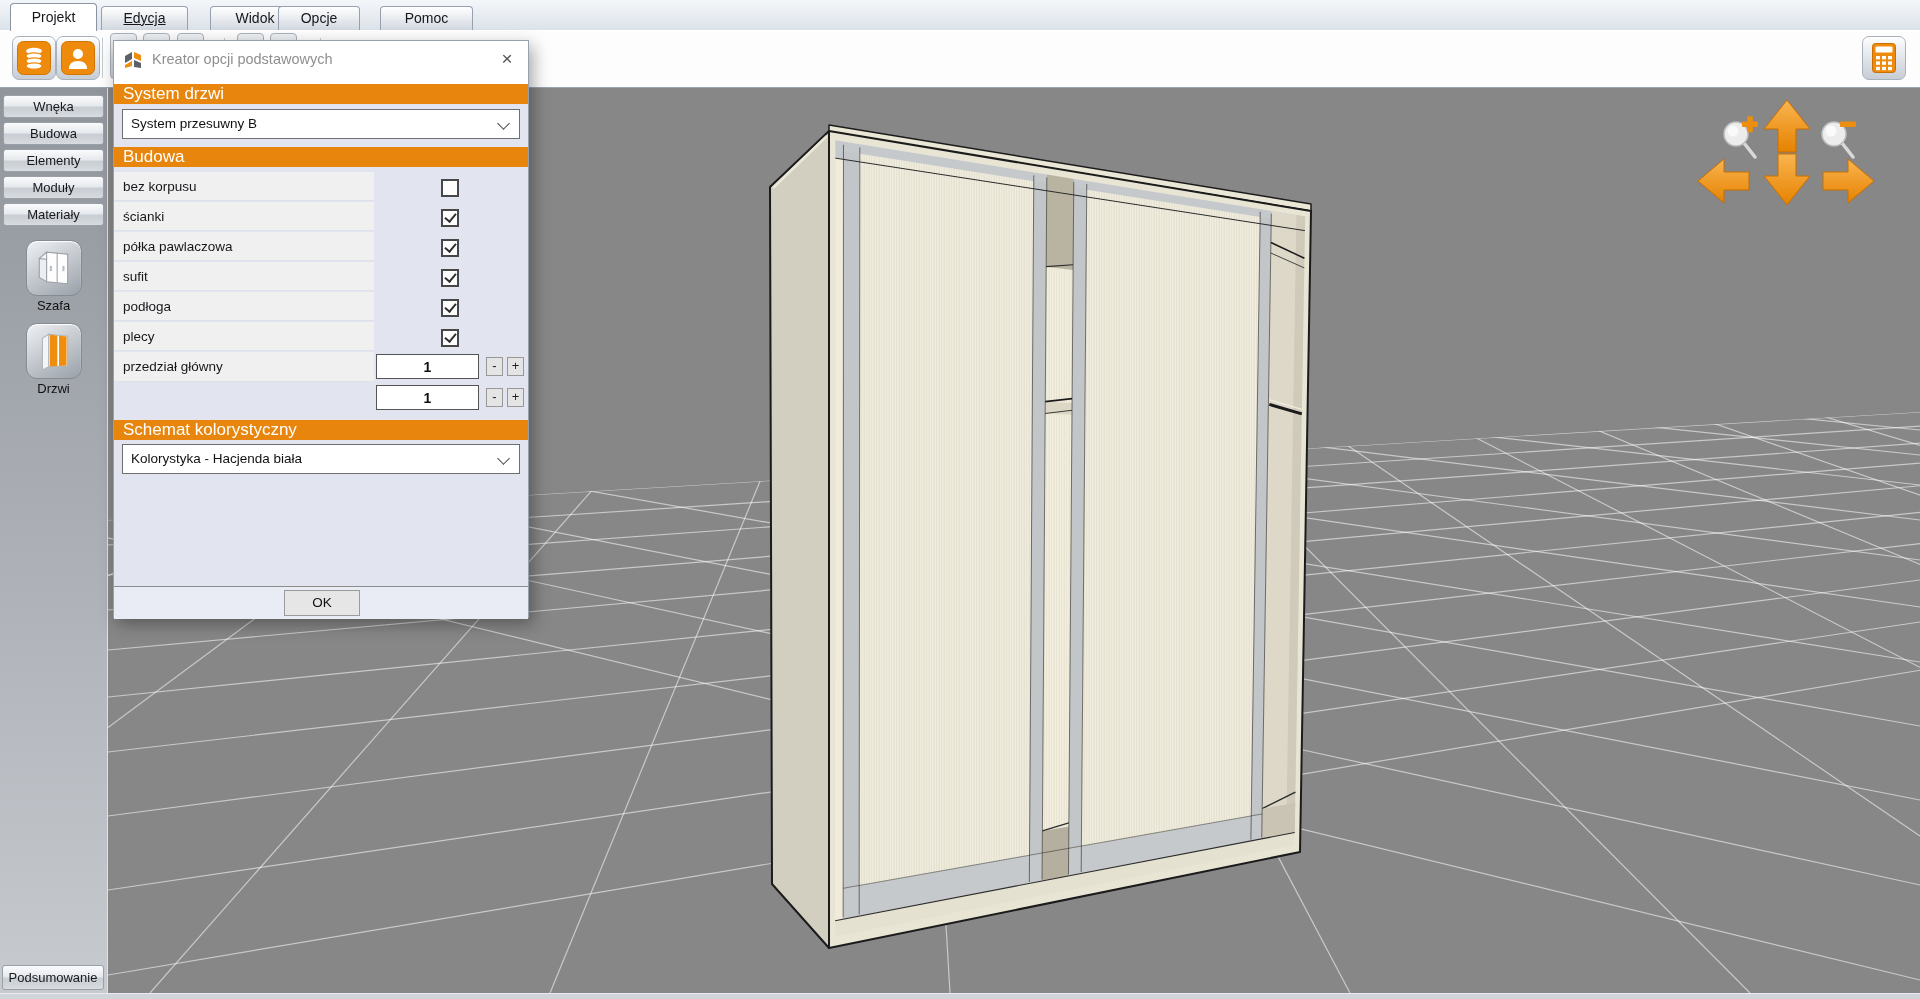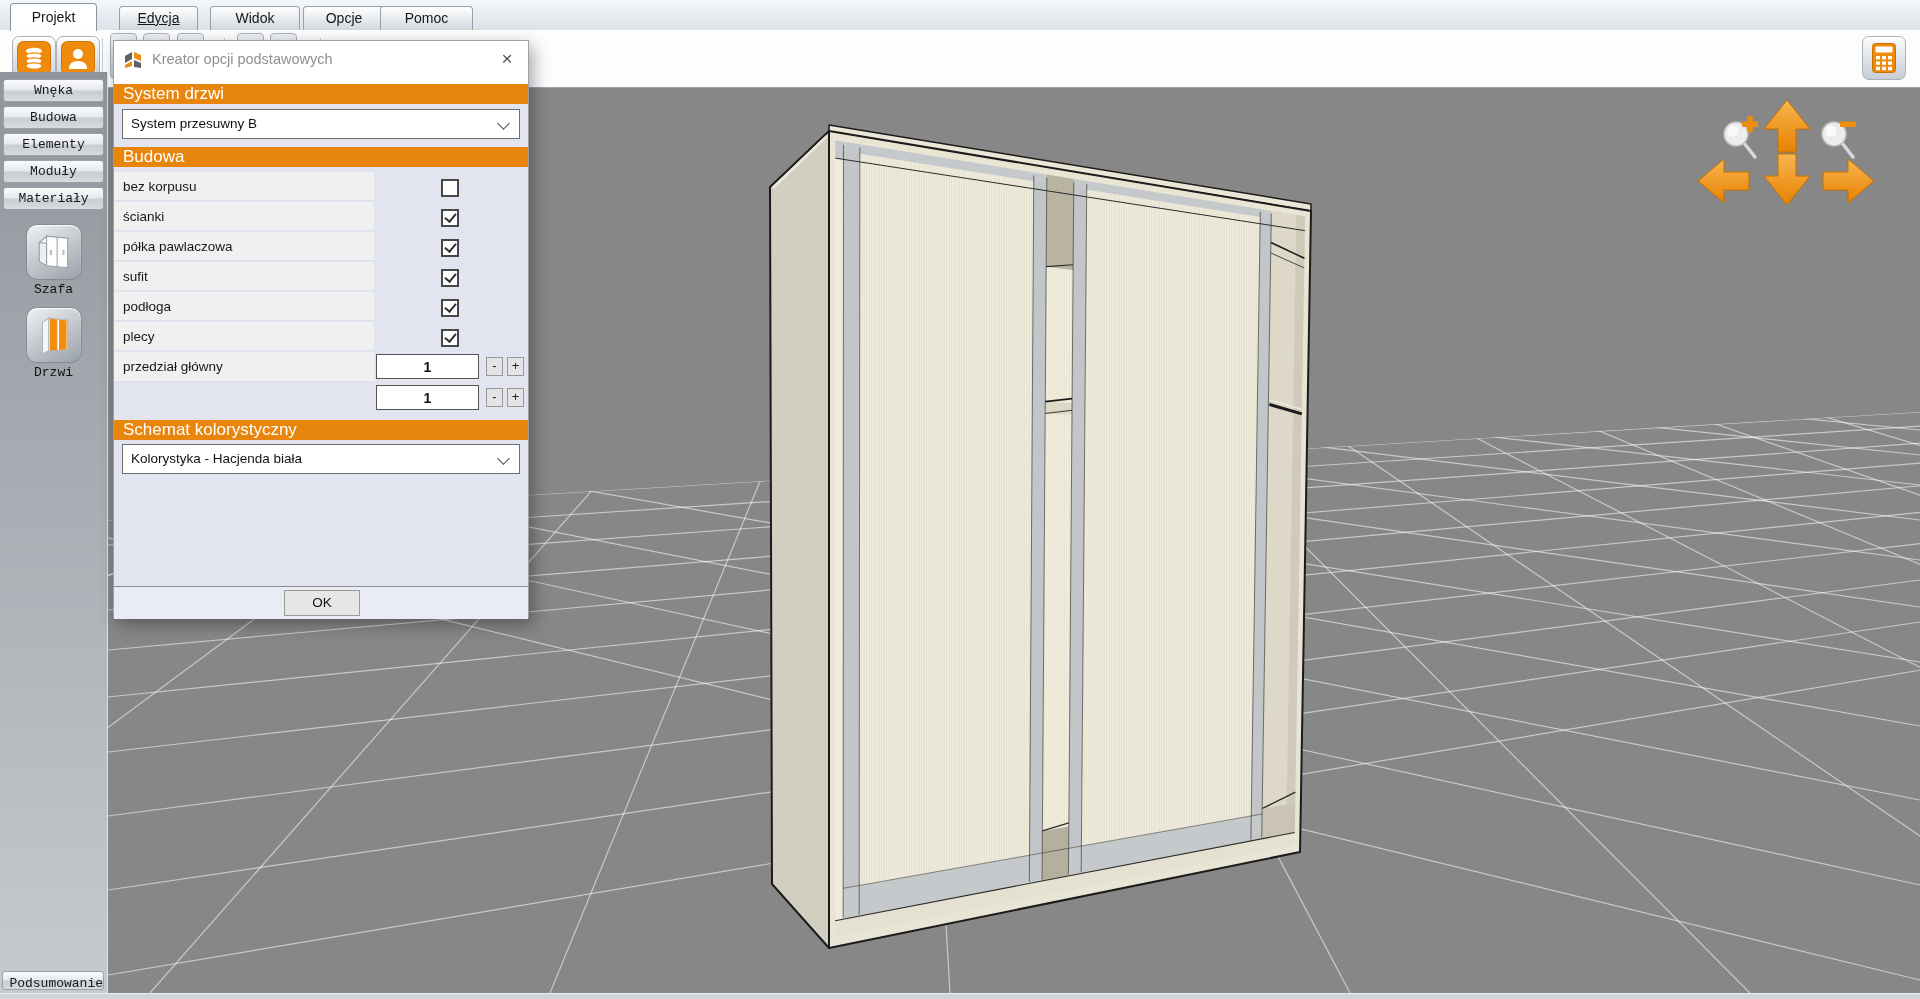--- a/index.html
+++ b/index.html
@@ -16,33 +16,33 @@
   
   .toolbar{position:absolute;left:0;top:30px;width:100%;height:58px;background:#fdfdfe;
            border-bottom:1px solid #9aa2ad;box-sizing:border-box;z-index:4;}
   .tbtn{position:absolute;top:6px;width:44px;height:44px;border-radius:7px;
         background:linear-gradient(#fcfdfe,#c7cdd5);border:1px solid #a9b1bb;box-sizing:border-box;
         display:flex;align-items:center;justify-content:center;box-shadow:inset 0 1px 0 #fff;}
   .tsep{position:absolute;top:8px;width:1px;height:40px;background:#c4cad2;}
   .sliver{position:absolute;top:3px;width:27px;height:46px;border-radius:4px;
           background:linear-gradient(#eef1f4,#c4cad2);border:1px solid #a8b0ba;box-sizing:border-box;}
   
-  .sidebar{position:absolute;left:0;top:72px;width:108px;bottom:6px;
-           background:linear-gradient(#90959c,#c7cacf);border-right:1px solid #dfe1e5;box-sizing:border-box;z-index:6;font-family:Liberation Mono, monospace;}
+  .sidebar{position:absolute;left:0;top:88px;width:108px;bottom:6px;
+           background:linear-gradient(#90959c,#c7cacf);border-right:1px solid #dfe1e5;box-sizing:border-box;z-index:6;}
   .sbtn{position:relative;margin:4px 3px 0 3px;height:23px;border-radius:3px;box-sizing:border-box;
         background:linear-gradient(#fafbfc 0%,#e7eaee 45%,#c9ced4 55%,#d8dbdf 100%);
         border:1px solid #9aa0a8;font-size:13px;color:#17191c;text-align:center;line-height:21px;cursor:default;}
   .toolbox{margin-top:14px;display:flex;flex-direction:column;align-items:center;}
   .bigtool{width:56px;height:56px;border-radius:11px;border:1px solid #848b94;box-sizing:border-box;
            background:linear-gradient(150deg,#eff1f4,#99a0a8);display:flex;align-items:center;justify-content:center;
            box-shadow:inset 0 1px 1px #fff;}
   .toollabel{font-size:13px;color:#111;margin:2px 0 10px 0;text-align:left;}
-  .sfoot{position:absolute;left:2px;right:3px;bottom:3px;height:19px;border-radius:3px;box-sizing:border-box;
+  .sfoot{position:absolute;left:2px;right:3px;bottom:3px;height:25px;border-radius:3px;box-sizing:border-box;
          background:linear-gradient(#fafbfc 0%,#e7eaee 45%,#c9ced4 55%,#d8dbdf 100%);
-         border:1px solid #9aa0a8;font-size:13px;color:#17191c;text-align:right;line-height:23px;}
+         border:1px solid #9aa0a8;font-size:13px;color:#17191c;text-align:center;line-height:23px;}
   
   .viewport{position:absolute;left:108px;top:88px;right:0;bottom:6px;background:#878787;overflow:hidden;}
   .viewport svg{position:absolute;left:0;top:0;}
   .bottomstrip{position:absolute;left:0;bottom:0;width:100%;height:6px;background:#d1d5d9;border-top:1px solid #e9ebee;box-sizing:border-box;z-index:8;}
   
   .dialog{position:absolute;left:113px;top:40px;width:416px;height:578px;background:#e2e5ef;
           border:1px solid #99a1ad;box-sizing:border-box;z-index:30;
           box-shadow:4px 6px 16px rgba(0,0,0,0.35);}
   .dtitle{position:absolute;left:0;top:0;right:0;height:43px;background:#fff;border-bottom:1px solid #e8e8e8;padding-left:6px;}
   .dtitle .txt{position:absolute;left:38px;top:10px;font-size:14.5px;color:#8f8f8f;}
@@ -73,23 +73,23 @@
   .okbtn{position:absolute;left:170px;top:3px;width:76px;height:26px;background:#e6e6e6;border:1px solid #9a9a9a;
          box-sizing:border-box;font-size:13.5px;color:#111;text-align:center;line-height:24px;}
 </style>
 </head>
 <body>
 
 <div id="app">
 
   <div class="tabbar">
     <div class="tab active" style="left:10px;width:87px;">Projekt</div>
-    <div class="tab" style="left:119px;width:79px;text-decoration:underline;">Edycja</div>
+    <div class="tab" style="left:101px;width:87px;text-decoration:underline;">Edycja</div>
     <div class="tab" style="left:210px;width:90px;">Widok</div>
-    <div class="tab" style="left:303px;width:82px;">Opcje</div>
+    <div class="tab" style="left:278px;width:82px;">Opcje</div>
     <div class="tab" style="left:380px;width:93px;">Pomoc</div>
   </div>
 
   <div class="toolbar">
     <div class="tbtn" style="left:12px;">
       <svg width="34" height="34" viewBox="0 0 34 34">
         <rect x="0.5" y="0.5" width="33" height="33" rx="6" fill="#EE8A0C" stroke="#D07600"></rect>
         <ellipse cx="17" cy="10" rx="8" ry="3.2" fill="#fff"></ellipse>
         <ellipse cx="17" cy="15" rx="8" ry="3.2" fill="#fff" stroke="#EE8A0C" stroke-width="1.2"></ellipse>
         <ellipse cx="17" cy="20" rx="8" ry="3.2" fill="#fff" stroke="#EE8A0C" stroke-width="1.2"></ellipse>

